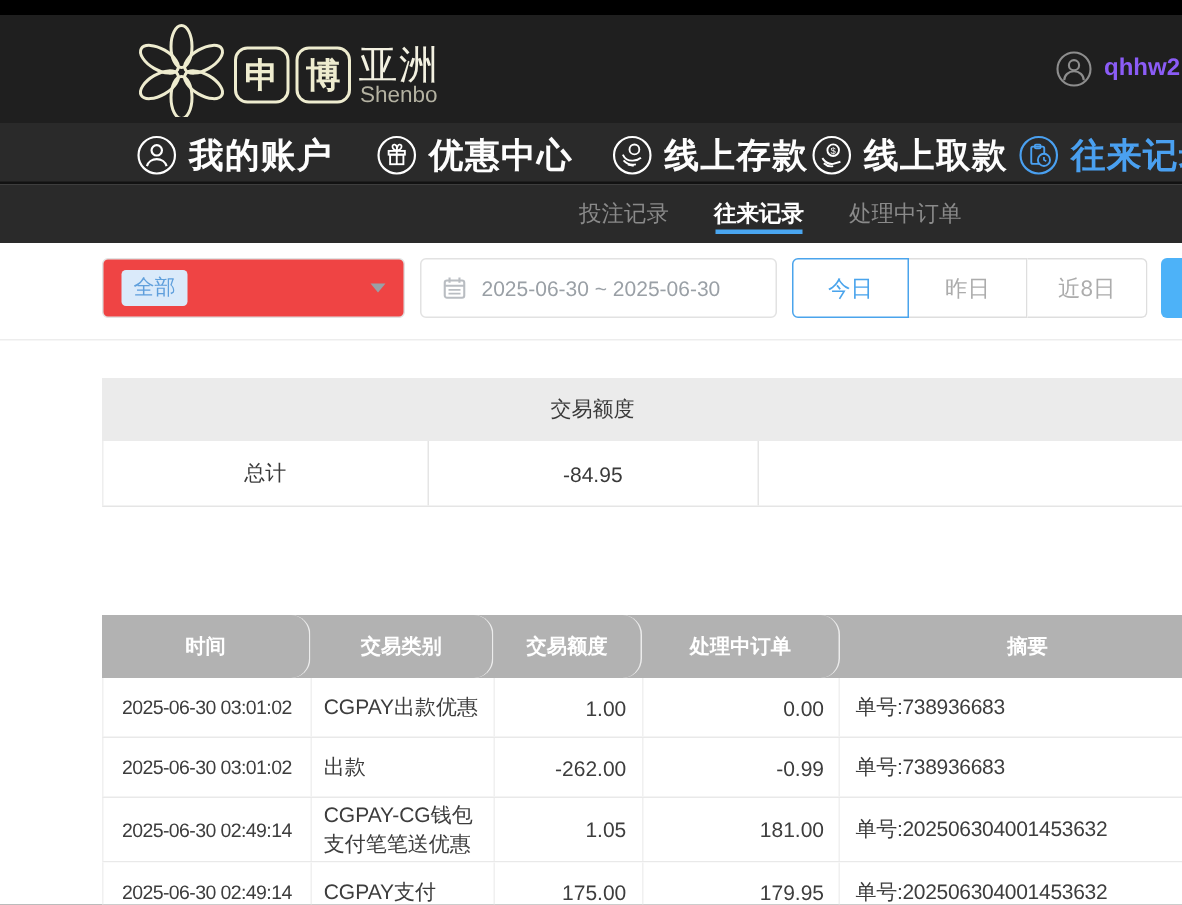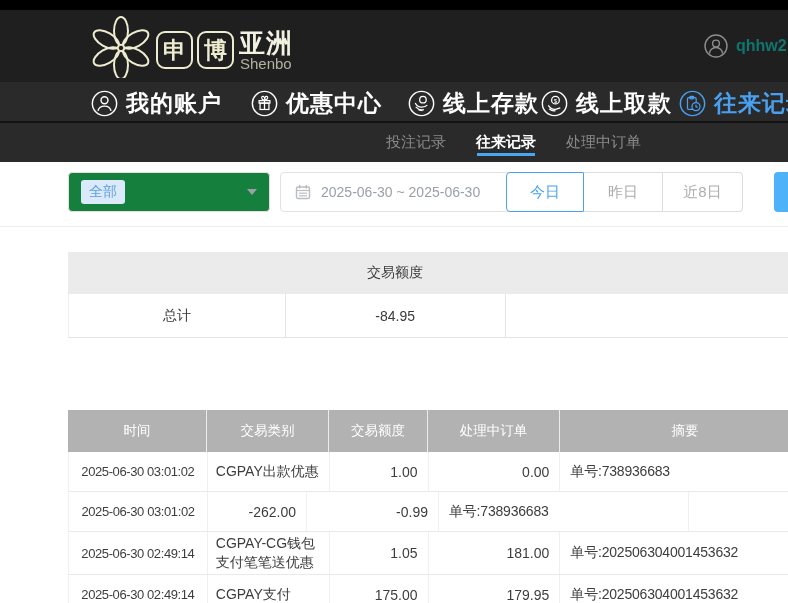--- a/index.html
+++ b/index.html
@@ -11,49 +11,49 @@
   .topstrip { position:absolute; left:0; top:0; width:788px; height:10px; background:#000; }
   .header   { position:absolute; left:0; top:10px; width:788px; height:72px; background:#1f1f1f; }
   .mainnav  { position:absolute; left:0; top:82px; width:788px; height:41px; background:#2a2a2a; border-bottom:2px solid #121212; }
   .subnav   { position:absolute; left:0; top:123px; width:788px; height:39px; background:#2a2a2a; }
 
   
   .logo-flower { position:absolute; left:90px; top:16px; }
   .logo-box { position:absolute; top:31px; width:37px; height:38px; border:2px solid #eeeccf; border-radius:9px;
               color:#eeeccf; font-size:23px; font-weight:bold; display:flex; align-items:center; justify-content:center; }
   .logo-box1 { left:156px; } .logo-box2 { left:197px; }
-  .logo-region { position:absolute; left:239px; top:26px; color:#f3f1e1; font-size:26px; font-weight:bold; letter-spacing:1px; }
+  .logo-region { position:absolute; left:239px; top:26px; color:#f3f1e1; font-size:26px; font-weight:normal; letter-spacing:1px; }
   .logo-sub { position:absolute; left:240px; top:55px; color:#b4b2a2; font-size:15px; }
 
   
   .user-wrap { position:absolute; left:704px; top:34px; display:flex; align-items:center; gap:8px; }
-  .user-name { color:#0f766e; font-size:16px; font-weight:bold; white-space:nowrap; }
+  .user-name { color:#8b5cf6; font-size:16px; font-weight:bold; white-space:nowrap; }
 
   
   .nav-item { position:absolute; top:88px; display:flex; align-items:center; gap:8px; cursor:pointer; }
   .nav-item .lbl { color:#fdfdfd; font-size:23px; font-weight:bold; letter-spacing:1px; white-space:nowrap; }
   .nav-item.active .lbl { color:#4aa0f0; }
 
   
   .tabs { position:absolute; left:386px; top:123px; height:39px; display:flex; align-items:center; gap:30px; }
   .tab { position:relative; height:26px; display:flex; align-items:center; color:#8a8a8a; font-size:15px; cursor:pointer; white-space:nowrap; }
   .tab.active { color:#fff; font-weight:bold; }
   .tab.active .underline { position:absolute; left:50%; transform:translateX(-50%); bottom:0; width:58px; height:3px; background:#4aa6f0; }
 
   
-  .select-box { position:absolute; left:68px; top:172px; width:202px; height:40px; background:#15803d;
+  .select-box { position:absolute; left:68px; top:172px; width:202px; height:40px; background:#ef4444;
                 border:1px solid #e2e2e2; border-radius:4px; display:flex; align-items:center; padding:0 12px; cursor:pointer; }
   .chip { background:#daeafa; color:#5f9fdc; font-size:14px; padding:3px 8px; border-radius:3px; }
   .caret { margin-left:auto; width:0; height:0; border-left:5px solid transparent; border-right:5px solid transparent; border-top:6px solid #9aa0a6; }
 
   .date-box { position:absolute; left:280px; top:172px; width:238px; height:40px; background:#fff;
               border:1px solid #e2e2e2; border-radius:4px; display:flex; align-items:center; gap:10px; padding:0 14px; cursor:pointer; }
   .date-text { color:#9aa0a6; font-size:14px; white-space:nowrap; }
 
-  .quick-group { position:absolute; left:506px; top:172px; height:40px; display:flex; }
+  .quick-group { position:absolute; left:528px; top:172px; height:40px; display:flex; }
   .qbtn { height:40px; background:#fff; display:flex; align-items:center; justify-content:center;
           font-size:15px; color:#acacac; border:1px solid #dedede; cursor:pointer; }
   .qbtn.b1 { width:78px; border:1px solid #4aa4ec; color:#4aa4ec; border-radius:4px 0 0 4px; }
   .qbtn.b2 { width:79px; border-left:none; }
   .qbtn.b3 { width:80px; border-left:none; border-radius:0 4px 4px 0; }
 
   .search-btn { position:absolute; left:774px; top:172px; width:62px; height:40px; background:#4db2f8;
                 border:none; border-radius:4px; cursor:pointer; }
 
   .toolbar-divider { position:absolute; left:0; top:226px; width:788px; height:1px; background:#ededed; }
@@ -63,21 +63,21 @@
   .sum-head { display:flex; height:42px; background:#ebebeb; }
   .sum-head .cell { display:flex; align-items:center; justify-content:center; }
   .sum-body { display:flex; height:44px; background:#fff; border-bottom:1px solid #e5e5e5; border-left:1px solid #eeeeee; }
   .sum-body .cell { display:flex; align-items:center; justify-content:center; border-right:1px solid #e5e5e5; }
   .sc1 { width:217px; } .sc2 { width:220px; } .sc3 { width:614px; }
 
   
   .rec-table { position:absolute; left:68px; top:410px; width:742px; font-size:14px; }
   .rec-head { display:flex; height:42px; background:#b2b2b2; }
   .rec-head .cell { display:flex; align-items:center; justify-content:center; color:#fff;
-                    font-size:13.5px; font-weight:normal; border-right:1px solid rgba(255,255,255,.75); }
+                    font-size:13.5px; font-weight:bold; border-right:1px solid rgba(255,255,255,.75);border-radius:13px; }
   .rec-head .cell:last-child { border-right:none; }
   .rec-row { display:flex; min-height:40px; border-bottom:1px solid #e9e9e9; border-left:1px solid #f0f0f0; background:#fff; }
   .rec-row .cell { display:flex; align-items:center; border-right:1px solid #f0f0f0; color:#3d3d3d; }
   .rc1 { width:139px; } .rc2 { width:122px; } .rc3 { width:99px; } .rc4 { width:132px; } .rc5 { width:250px; }
   .c-time { justify-content:center; font-size:13px; letter-spacing:-0.4px; white-space:nowrap; }
   .c-type { padding:2px 8px; line-height:19px; }
   .c-num  { justify-content:flex-end; padding-right:10px; }
   .c-memo { padding-left:10px; color:#3b4a60; letter-spacing:-0.2px; white-space:nowrap; }
 </style>
 </head>
@@ -240,20 +240,21 @@
     <div class="rec-row">
       <div class="cell rc1 c-time">2025-06-30 03:01:02</div>
       <div class="cell rc2 c-type">CGPAY出款优惠</div>
       <div class="cell rc3 c-num">1.00</div>
       <div class="cell rc4 c-num">0.00</div>
       <div class="cell rc5 c-memo">单号:738936683</div>
     </div>
 
     <div class="rec-row">
       <div class="cell rc1 c-time">2025-06-30 03:01:02</div>
+      <div class="cell rc2 c-type">出款</div>
       <div class="cell rc3 c-num">-262.00</div>
       <div class="cell rc4 c-num">-0.99</div>
       <div class="cell rc5 c-memo">单号:738936683</div>
     </div>
 
     <div class="rec-row">
       <div class="cell rc1 c-time">2025-06-30 02:49:14</div>
       <div class="cell rc2 c-type">CGPAY-CG钱包支付笔笔送优惠</div>
       <div class="cell rc3 c-num">1.05</div>
       <div class="cell rc4 c-num">181.00</div>

